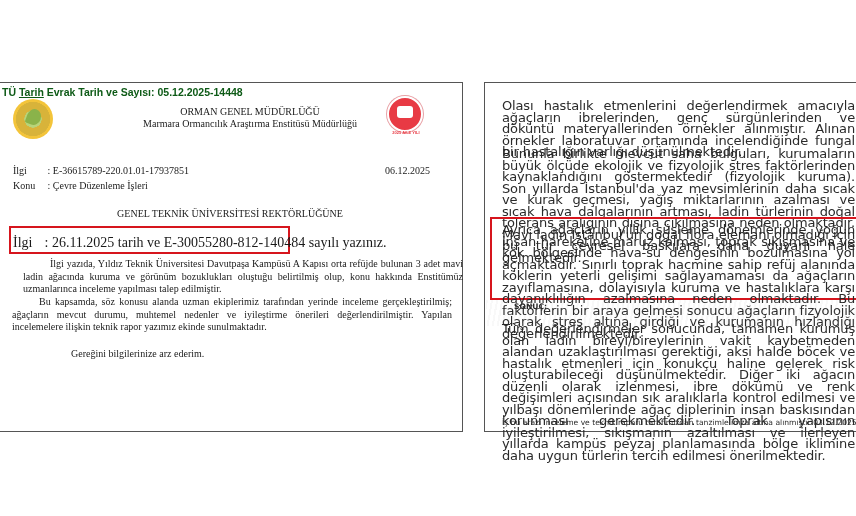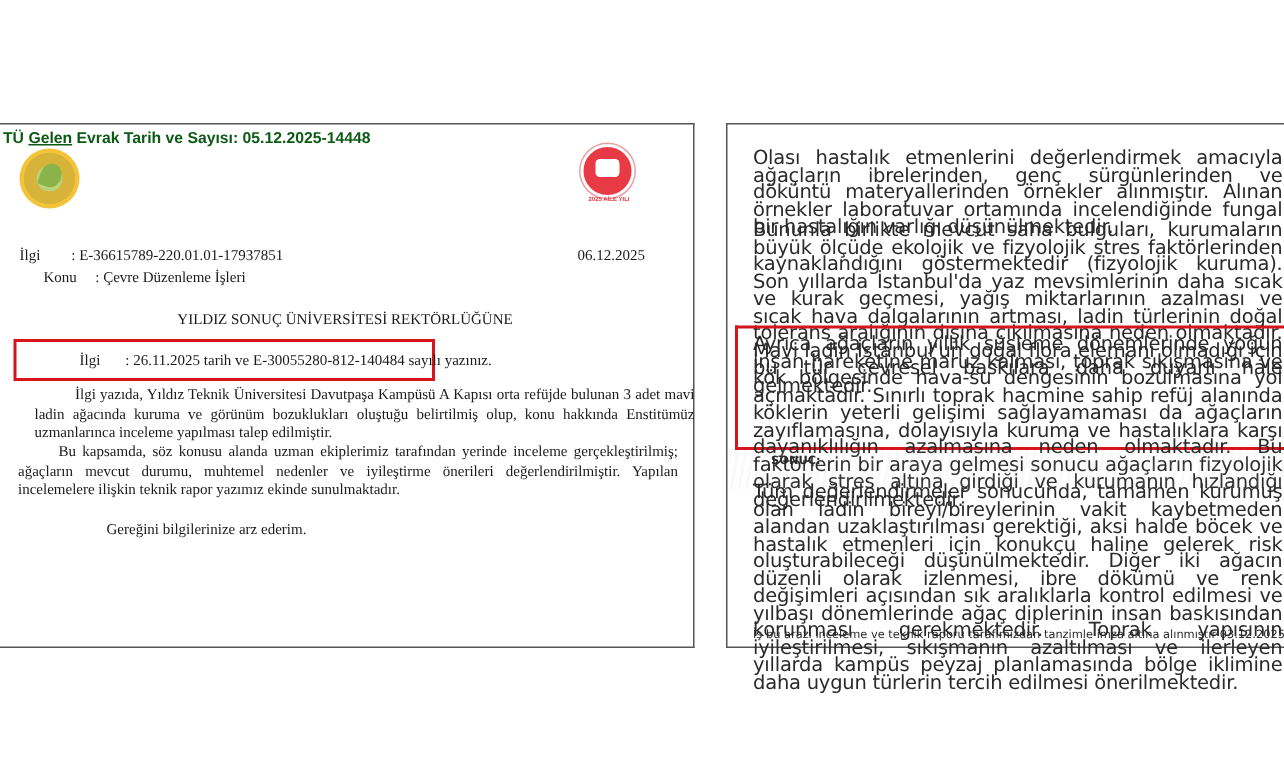--- a/index.html
+++ b/index.html
@@ -45,21 +45,21 @@
     .serif { font-family: "Liberation Serif", serif; color: #1a1a1a; }
     .header-center {
       position: absolute; left: 120px; top: 106px; width: 260px; text-align: center;
       font-size: 10px; line-height: 12px;
     }
     .meta-row { position: absolute; font-size: 10px; white-space: nowrap; }
     .meta-row .label { display: inline-block; width: 32px; }
     .addressee {
       position: absolute; left: 0; top: 208px; width: 460px; text-align: center; font-size: 10px;
     }
-    .ilgi-row { position: absolute; left: 13px; top: 235px; font-size: 10px; white-space: nowrap; margin-left: 40px; }
+    .ilgi-row { position: absolute; left: 13px; top: 235px; font-size: 14px; white-space: nowrap; }
     .ilgi-row .label { display: inline-block; width: 28px; }
     .red-box-ilgi {
       position: absolute; left: 9px; top: 226px; width: 281px; height: 28px;
       border: 2px solid #d6151d;
     }
     .para-left {
       position: absolute; left: 12px; width: 440px; font-size: 10px; line-height: 12.5px;
       text-align: justify; text-indent: 27px;
     }
     .closing { position: absolute; left: 39px; top: 348px; font-size: 10px; margin-left: 32px; }
@@ -81,45 +81,47 @@
     .signature-line {
       position: absolute; left: 502px; top: 418px; font-size: 7.6px; white-space: nowrap;
     }
   </style>
 </head>
 <body>
 
 <div class="page-left"></div>
 
 <div class="stamp">
-  <span>TÜ </span><span class="underline">Gelen</span><span> Evrak Tarih ve Sayısı: 05.12.2025-14448</span>
+  <span>TÜ </span><span class="underline">Tarih</span><span> Evrak Tarih ve Sayısı: 05.12.2025-14448</span>
 </div>
 
 <div class="logo-left">
     <div class="leaf"></div>
   </div>
 <div class="logo-right">
     <div class="inner"></div>
   </div>
 <div class="logo-right-text">2025 AİLE YILI</div>
 
 <div class="header-center serif">
+  <div>ORMAN GENEL MÜDÜRLÜĞÜ</div>
+  <div>Marmara Ormancılık Araştırma Enstitüsü Müdürlüğü</div>
 </div>
 
 <div class="meta-row serif" style="left:13px; top:165px;">
   <span class="label">İlgi</span>
   <span>: E-36615789-220.01.01-17937851</span>
 </div>
 <div class="meta-row serif" style="left:385px; top:165px;">06.12.2025</div>
-<div class="meta-row serif" style="left:29px; top:180px;">
+<div class="meta-row serif" style="left:13px; top:180px;">
   <span class="label">Konu</span>
   <span>: Çevre Düzenleme İşleri</span>
 </div>
 
-<div class="addressee serif">YILDIZ SONUÇ ÜNİVERSİTESİ REKTÖRLÜĞÜNE</div>
+<div class="addressee serif">GENEL TEKNİK ÜNİVERSİTESİ REKTÖRLÜĞÜNE</div>
 
 <div class="red-box-ilgi"></div>
 <div class="ilgi-row serif">
   <span class="label">İlgi</span>
   <span>: 26.11.2025 tarih ve E-30055280-812-140484 sayılı yazınız.</span>
 </div>
 
 <p class="para-left serif" style="top:258px;margin-left:11px;">İlgi yazıda, Yıldız Teknik Üniversitesi Davutpaşa Kampüsü A Kapısı orta refüjde bulunan 3 adet mavi ladin ağacında kuruma ve görünüm bozuklukları oluştuğu belirtilmiş olup, konu hakkında Enstitümüz uzmanlarınca inceleme yapılması talep edilmiştir.</p>
 <p class="para-left serif" style="top:296px;">Bu kapsamda, söz konusu alanda uzman ekiplerimiz tarafından yerinde inceleme gerçekleştirilmiş; ağaçların mevcut durumu, muhtemel nedenler ve iyileştirme önerileri değerlendirilmiştir. Yapılan incelemelere ilişkin teknik rapor yazımız ekinde sunulmaktadır.</p>
 <div class="closing serif">Gereğini bilgilerinize arz ederim.</div>

